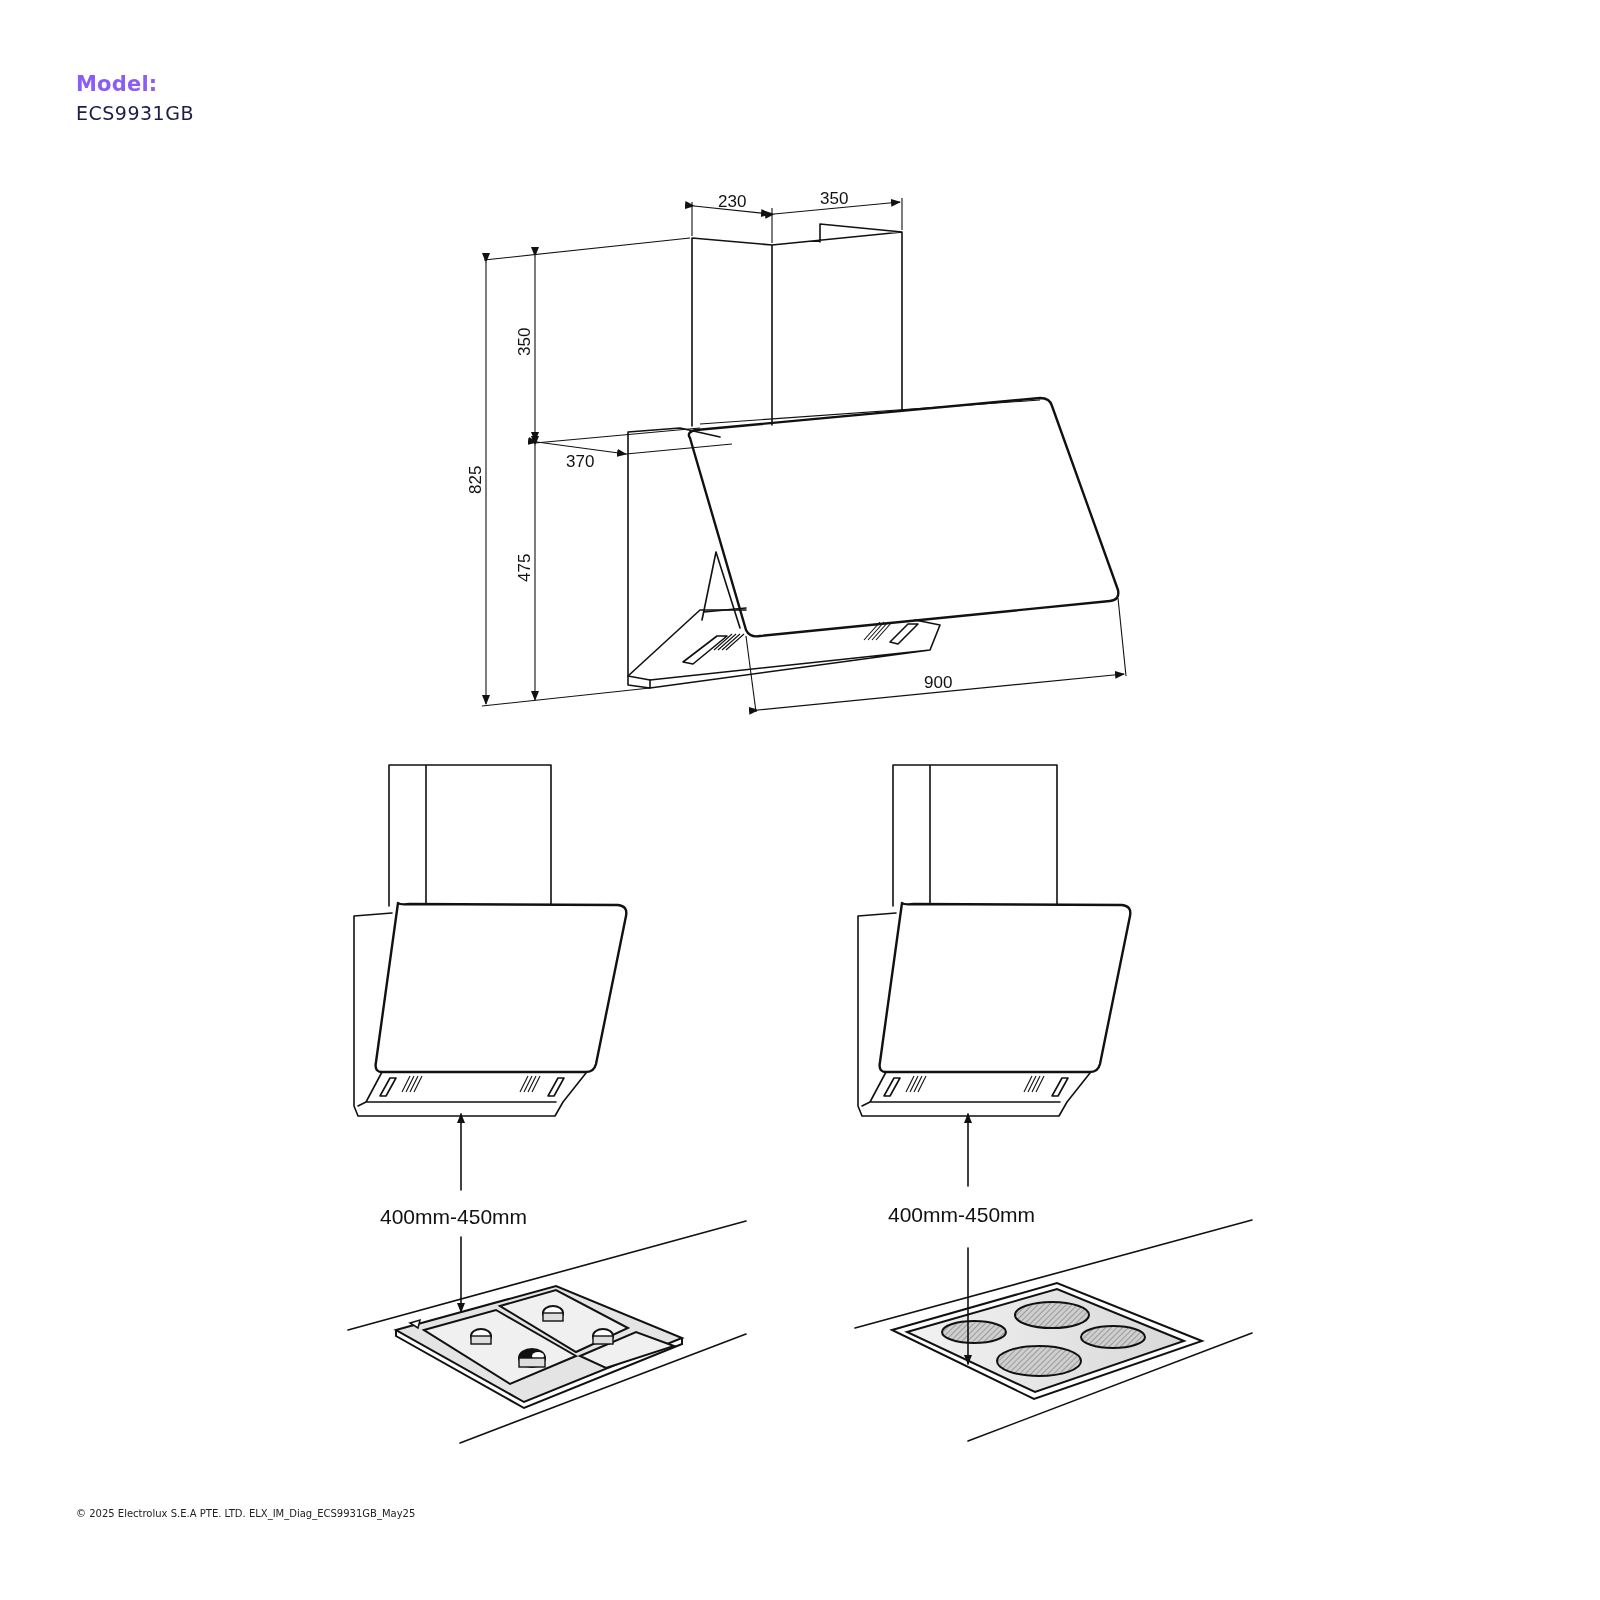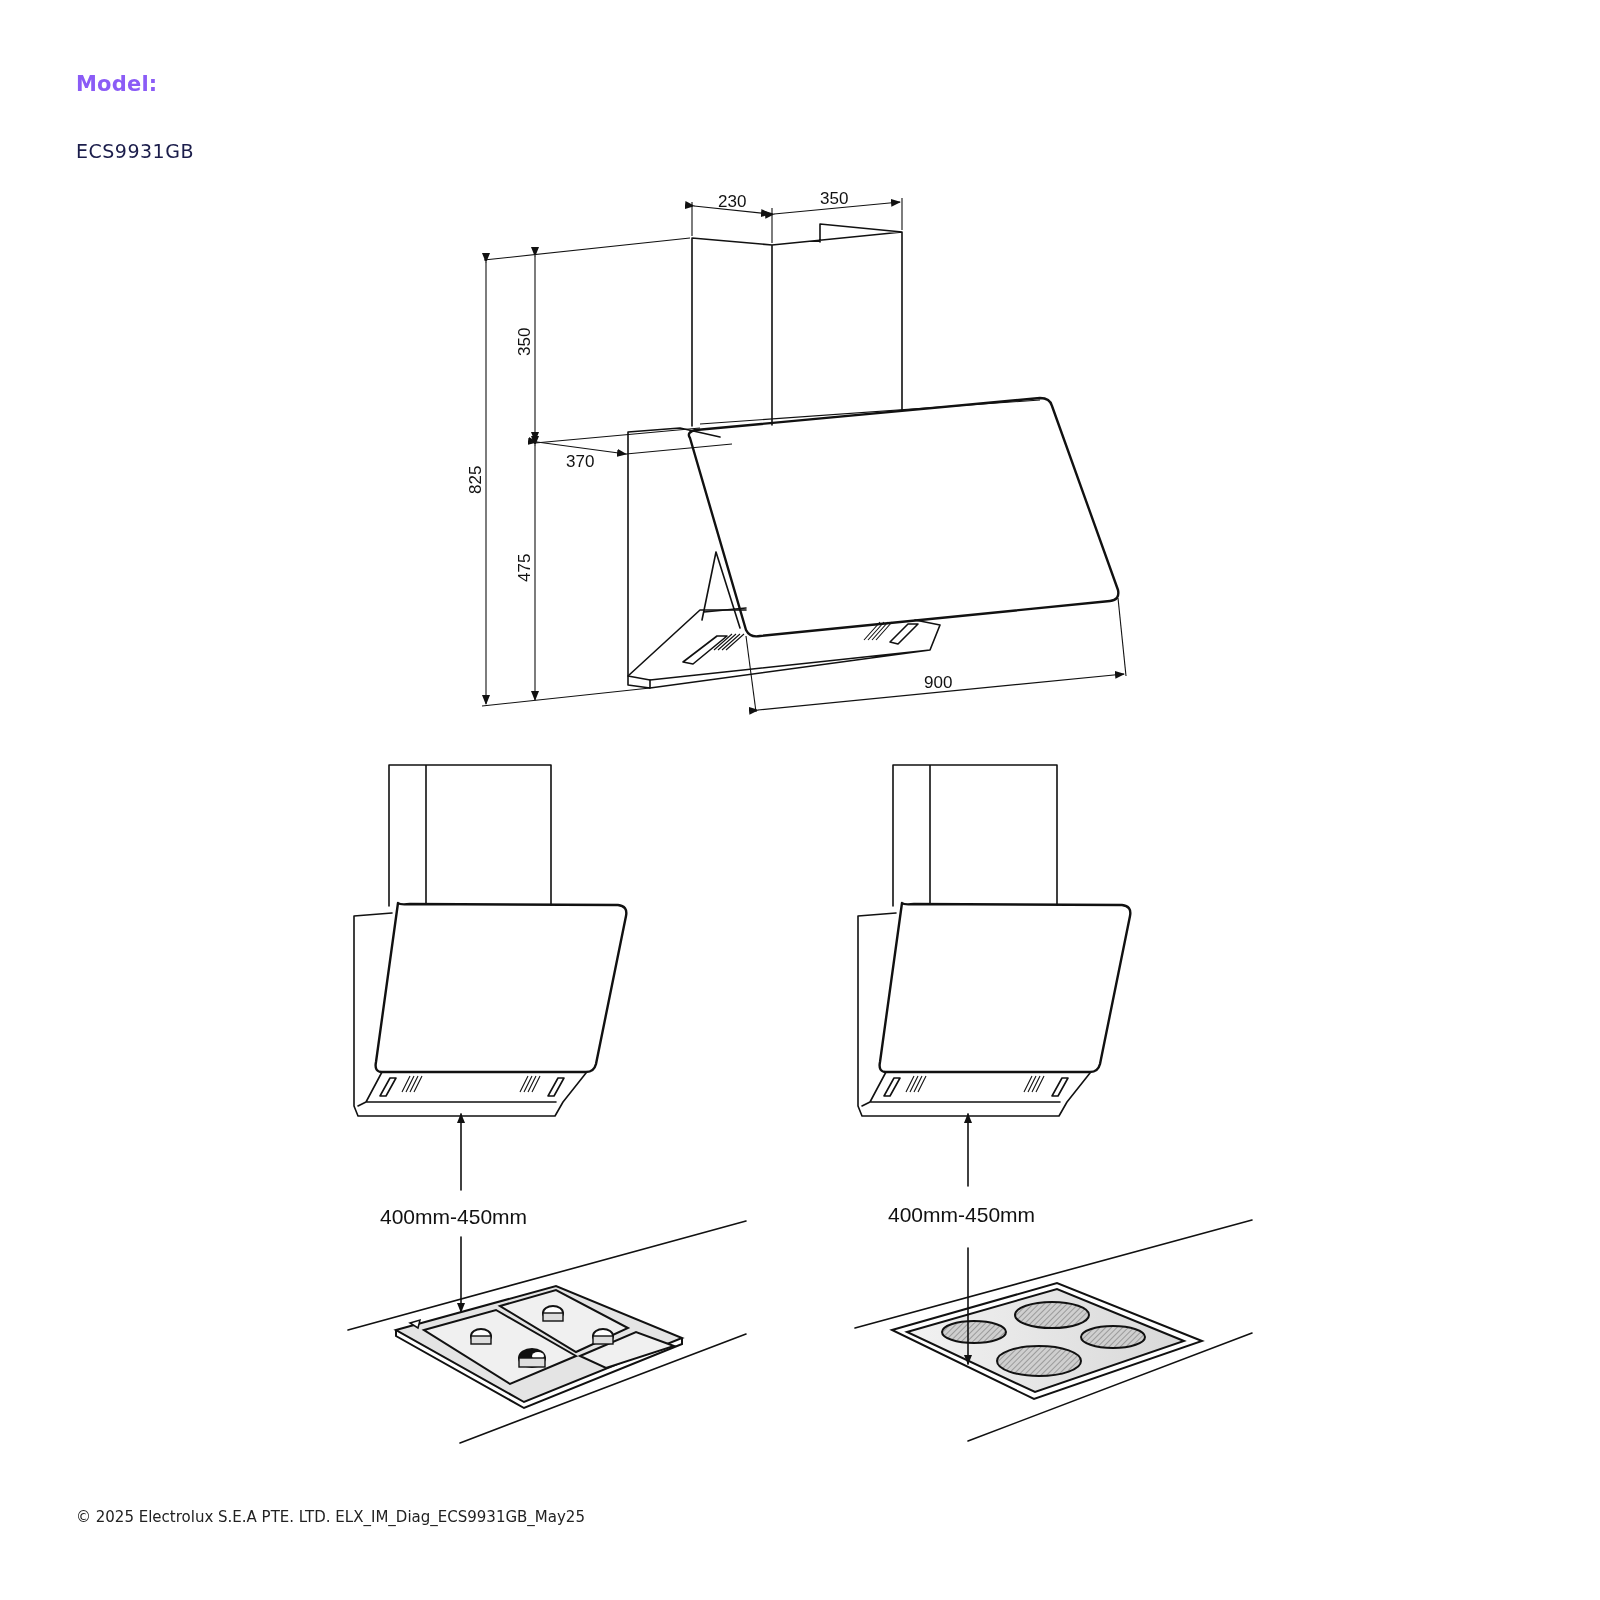--- a/index.html
+++ b/index.html
@@ -1,19 +1,19 @@
 <!DOCTYPE html>
 <html><head>
   <meta charset="utf-8">
   <style>
     html, body { margin: 0; padding: 0; background: #ffffff; }
     body { width: 1600px; height: 1600px; position: relative; overflow: hidden; font-family: "DejaVu Sans", sans-serif; color: #111; }
     .model-label { position: absolute; left: 76px; top: 72px; font-size: 21px; font-weight: bold; color: #8b5cf6; letter-spacing: 0.2px; }
-    .model-value { position: absolute; left: 76px; top: 102px; font-size: 19px; color: #1b1d4b; letter-spacing: 0.5px; margin-top: 38px; }
-    .footer { position: absolute; left: 76px; top: 1508px; font-size: 15px; color: #222; }
+    .model-value { position: absolute; left: 76px; top: 102px; font-size: 19px; color: #1b1d4b; letter-spacing: 0.5px; }
+    .footer { position: absolute; left: 76px; top: 1508px; font-size: 10px; color: #222; }
     svg.drawing { position: absolute; left: 0; top: 0; }
     .ln { stroke: #111; stroke-width: 1.6; fill: none; stroke-linejoin: round; stroke-linecap: round; }
     .thin { stroke: #111; stroke-width: 1.1; fill: none; }
     .thick { stroke: #111; stroke-width: 2.4; fill: none; stroke-linejoin: round; }
     .dimtxt { font-family: "Liberation Sans", sans-serif; font-size: 17px; fill: #111; }
     .mmtxt { font-family: "Liberation Sans", sans-serif; font-size: 21px; fill: #111; }
   </style>
 </head>
 <body>
 

